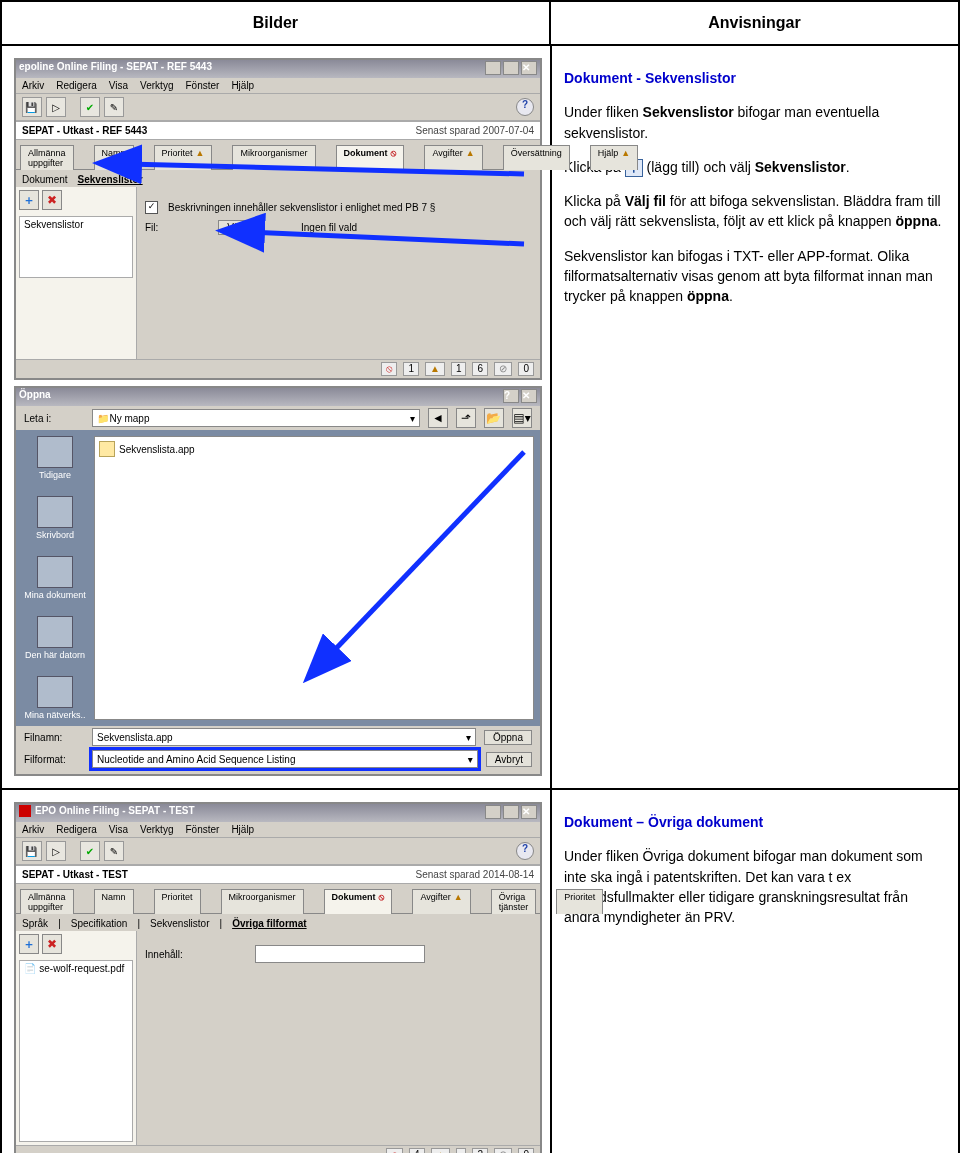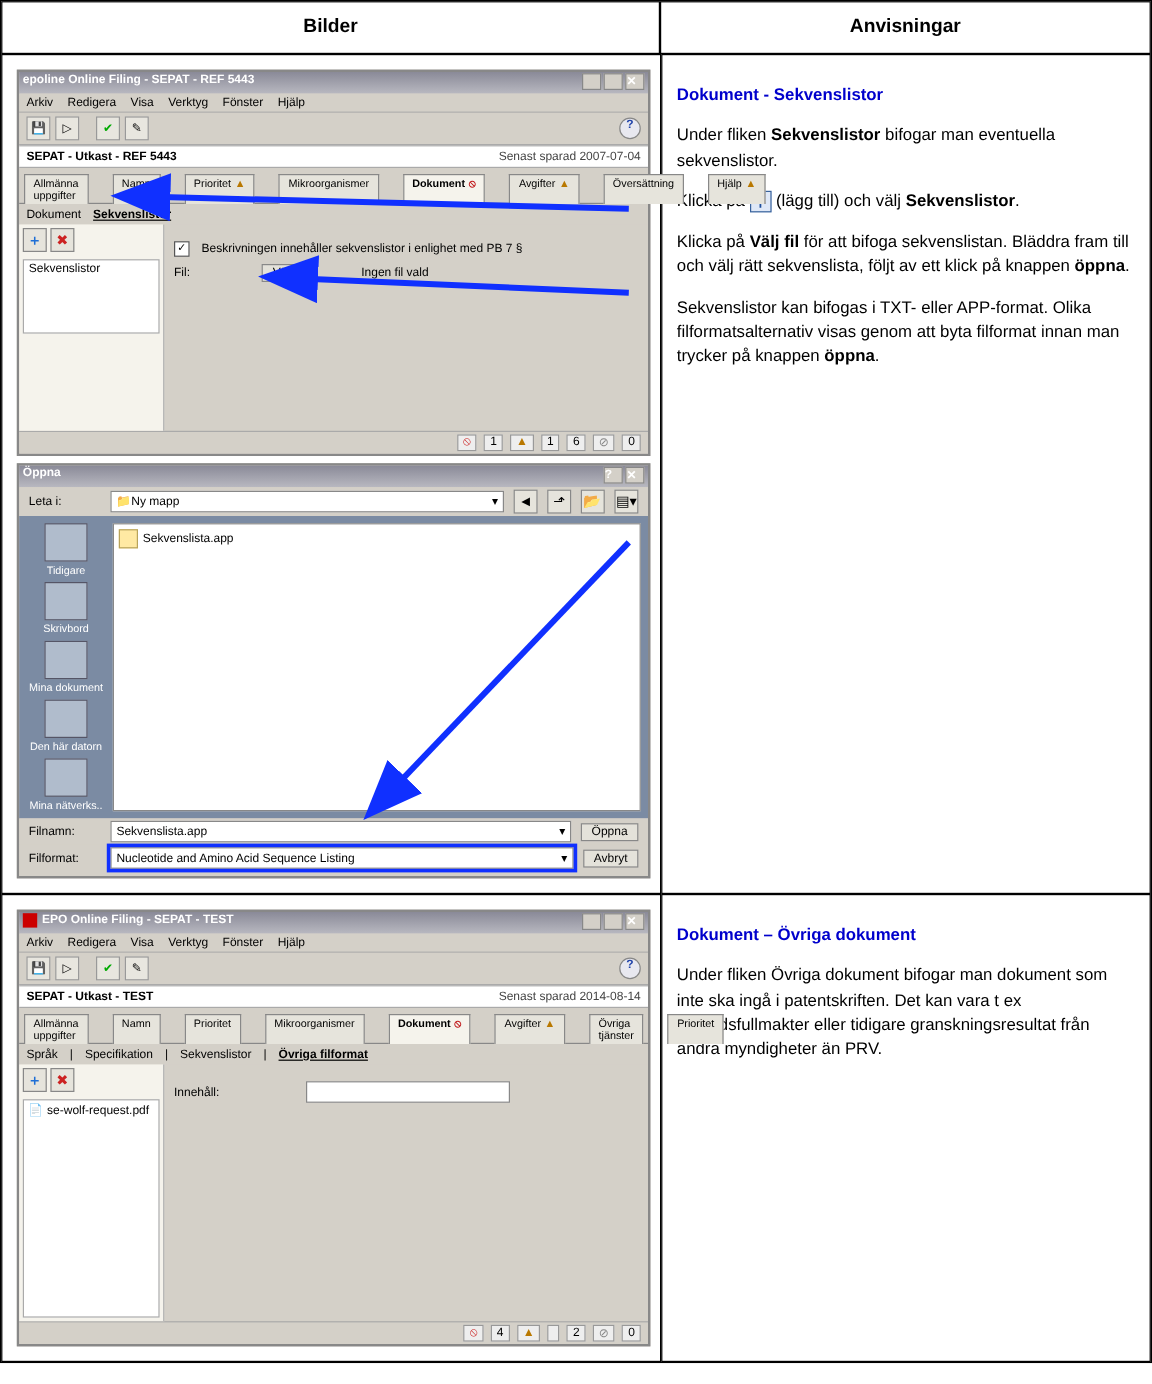--- a/index.html
+++ b/index.html
@@ -42,21 +42,21 @@
   .mainpane{ flex:1; padding:8px; }
   .field { display:flex; align-items:center; gap:10px; margin:6px 0;}
   .cb { width:11px;height:11px;border:1px solid #555;background:#fff;display:inline-block;text-align:center;font-size:9px;line-height:9px;}
   .btn { border:1px solid #888; background:#e4e2da; padding:1px 8px; font-size:10px;}
   .txt { border:1px solid #888; background:#fff; padding:1px 4px; font-size:10px; height:14px; min-width:90px;}
   .status{ border-top:1px solid #aaa; background:#d4d0c8; padding:2px 6px; display:flex; justify-content:flex-end; gap:6px; font-size:10px;}
   .sbox{border:1px solid #999;background:#eee;padding:0 4px;}
 
   
   .dlg .body3{ display:flex; background:#7b8ba3;}
-  .places{ width:70px; display:flex; flex-direction:column; gap:5px; padding:6px 4px;}
+  .places{ width:70px; display:flex; flex-direction:column; gap:16px; padding:6px 4px;}
   .place{ text-align:center; color:#fff; font-size:9px;}
   .place .pi{width:34px;height:30px;margin:0 auto 2px auto;background:#b0bccc;border:1px solid #556;}
   .filearea{ flex:1; background:#fff; border:1px solid #888; margin:6px 6px 6px 0; padding:4px; position:relative; min-height:160px;}
   .filerow{display:flex;align-items:center;gap:4px;font-size:10px;}
   .filerow .fico{width:14px;height:14px;background:#ffe9a3;border:1px solid #b8a35a;}
   .dlg-row{display:flex;align-items:center;gap:8px;padding:2px 8px;background:#d4d0c8;}
   .dlg-row .lab{width:60px;font-size:10px;}
   .dlg-row .inp{flex:1;border:1px solid #888;background:#fff;height:16px;font-size:10px;padding:0 4px;display:flex;align-items:center;}
 
   

